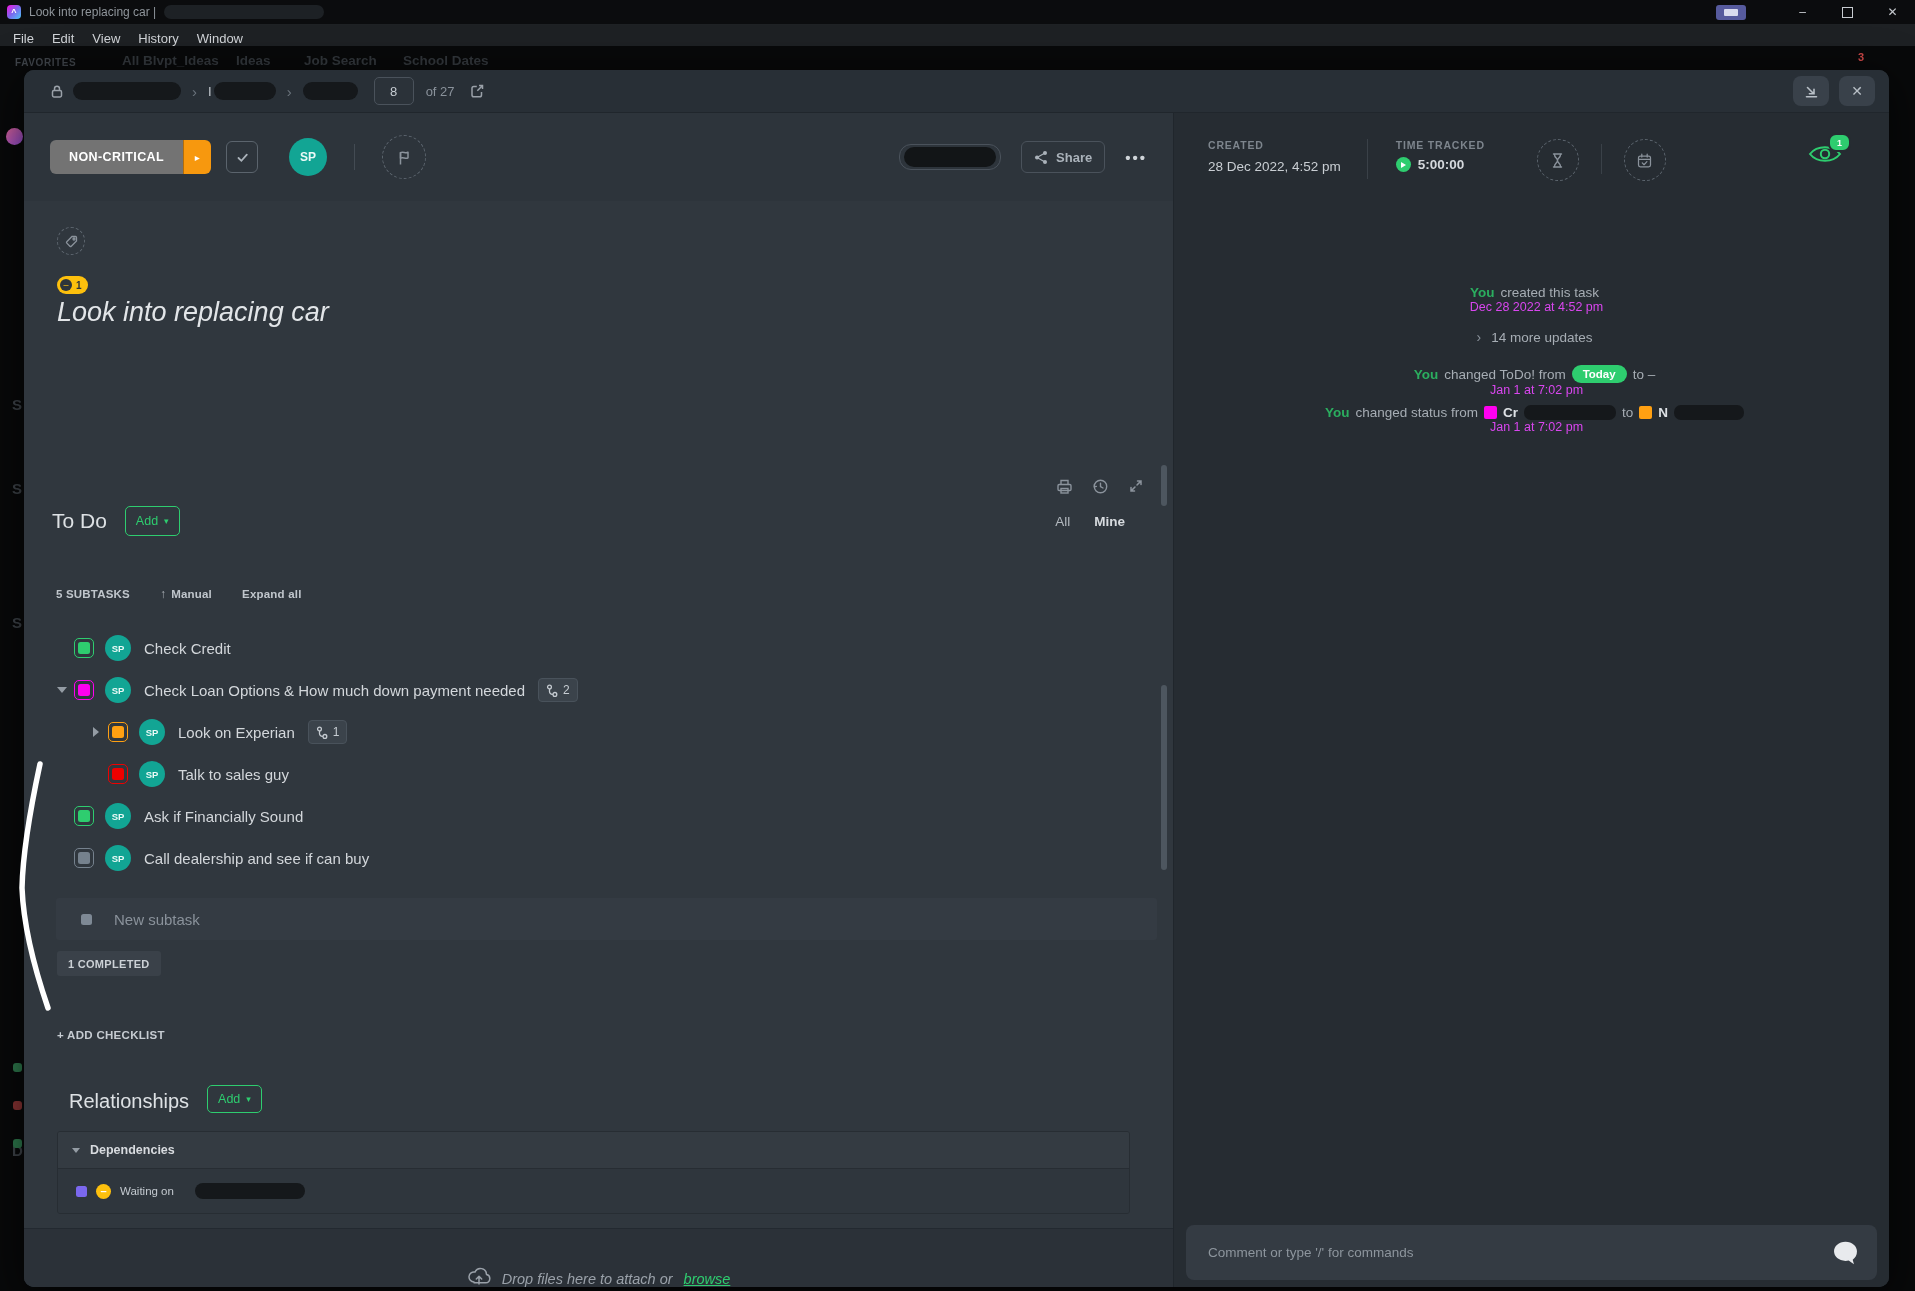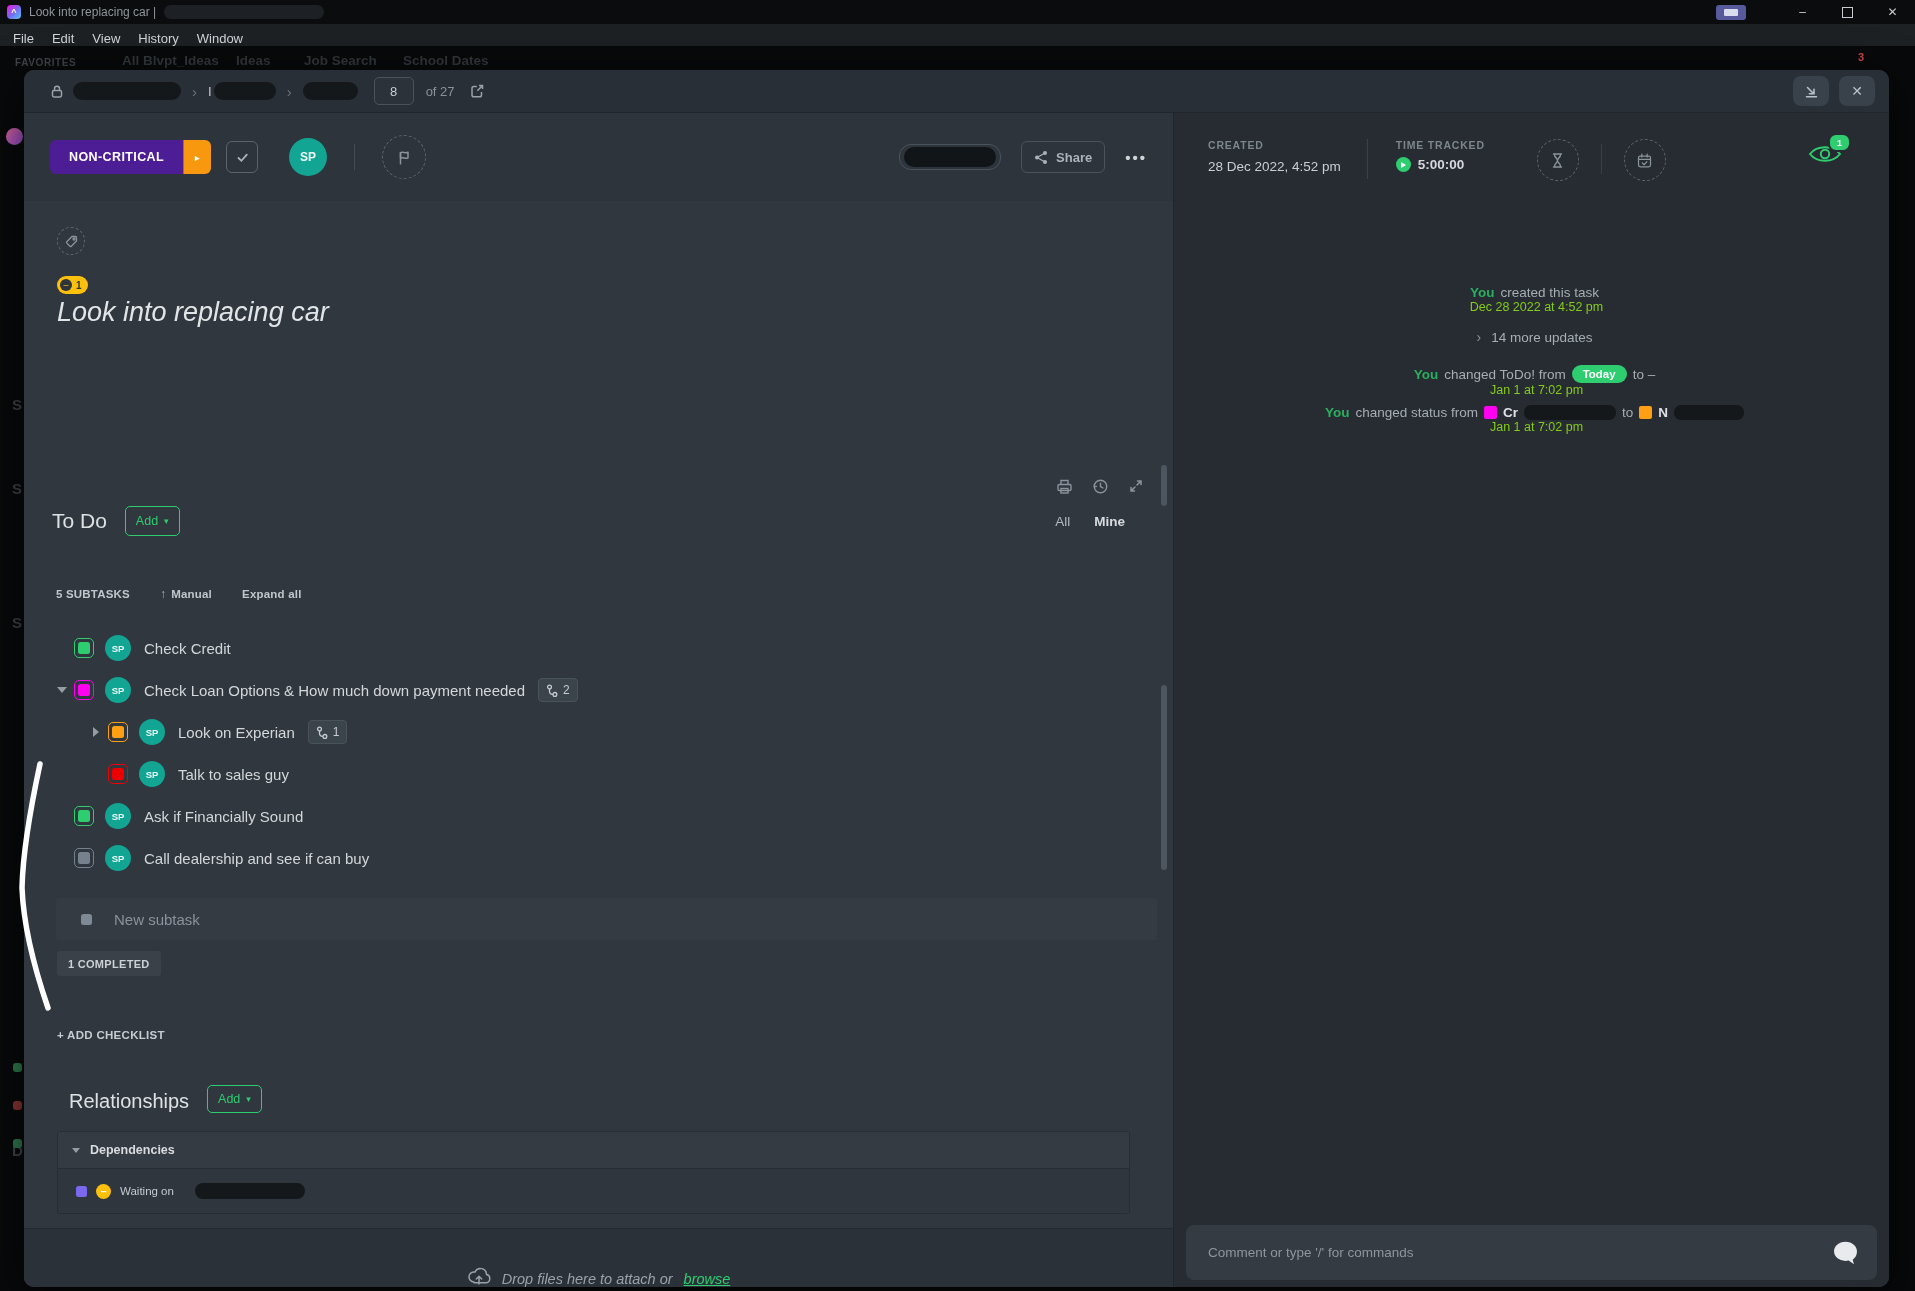--- a/index.html
+++ b/index.html
@@ -156,21 +156,21 @@
   .hd-circle2{width:40px;height:40px;margin-left:0;}
   .hd-div{width:1px;height:30px;background:#3a4148;margin:5px 22px 0;}
   .watchers{position:absolute;right:22px;top:2px;width:38px;height:30px;}
   .watch-badge{position:absolute;right:-6px;top:-8px;min-width:15px;height:15px;border-radius:8px;
     color:#fff;font-size:9px;font-weight:bold;display:flex;align-items:center;justify-content:center;
     border:2px solid #262c32;padding:0 2px;}
   .feed{position:absolute;top:172px;left:34px;right:28px;}
   .feed-row{height:24px;margin-bottom:16px;display:flex;align-items:center;font-size:13.5px;color:#a6adb4;flex-direction:column;}
   .feed-left{display:flex;align-items:center;gap:6px;flex:1;min-width:0;}
   .you{font-weight:bold;}
-  .feed-time{font-size:12.5px;color:#84cc16;margin-left:4px;white-space:nowrap;}
+  .feed-time{font-size:12.5px;color:#d946ef;margin-left:4px;white-space:nowrap;}
   .feed-chev{color:#8a929b;font-size:14px;margin-right:4px;}
   .today-pill{color:#fff;font-weight:bold;font-size:11.5px;padding:3px 11px;border-radius:11px;}
   .fsq{width:13px;height:13px;border-radius:2px;flex:0 0 auto;}
   .feed-strong{color:#dde1e5;font-weight:bold;}
   .feed-blob{height:15px;background:#15181b;border-radius:7px;flex:0 0 auto;}
   .comment-bar{position:absolute;left:12px;right:12px;bottom:7px;height:55px;background:#343b43;
     border-radius:8px;display:flex;align-items:center;padding:0 18px 0 22px;}
   .comment-ph{font-size:13.5px;color:#8d959d;flex:1;}
   .annot{position:absolute;left:0;top:748px;z-index:40;}
 </style>
@@ -254,21 +254,21 @@
         <span class="tb-btn">✕</span>
       </div>
     </div>
 
     <div class="modal-main">
 
       <div class="left-col">
 
         <div class="left-header">
           <div class="status-btn">
-            <span class="status-main" style="background: #4c1d95;">NON-CRITICAL</span>
+            <span class="status-main" style="background: #737373;">NON-CRITICAL</span>
             <span class="status-arrow" style="background: rgb(247, 152, 14);">▸</span>
           </div>
           <span class="check-btn">
             <svg width="15" height="15" viewBox="0 0 15 15" fill="none" stroke="currentColor" stroke-width="1.8" stroke-linecap="round">
               <path d="M3.5 8 L6.4 10.8 L11.8 4.6"></path>
             </svg>
           </span>
           <span class="avatar-lg" style="background: rgb(18, 165, 148);">SP</span>
           <span class="vdiv"></span>
           <span class="dash-circle flag-circle">

